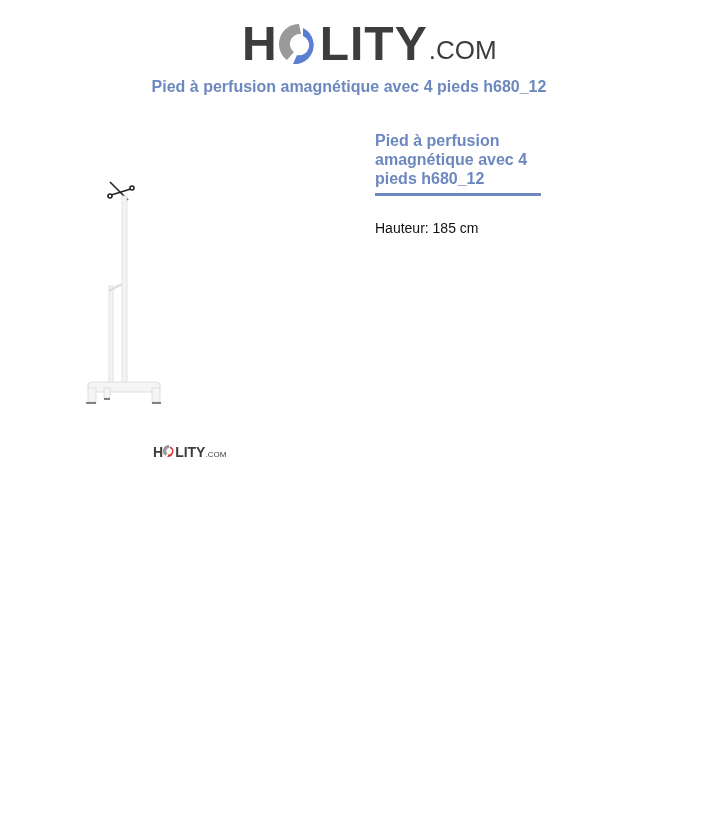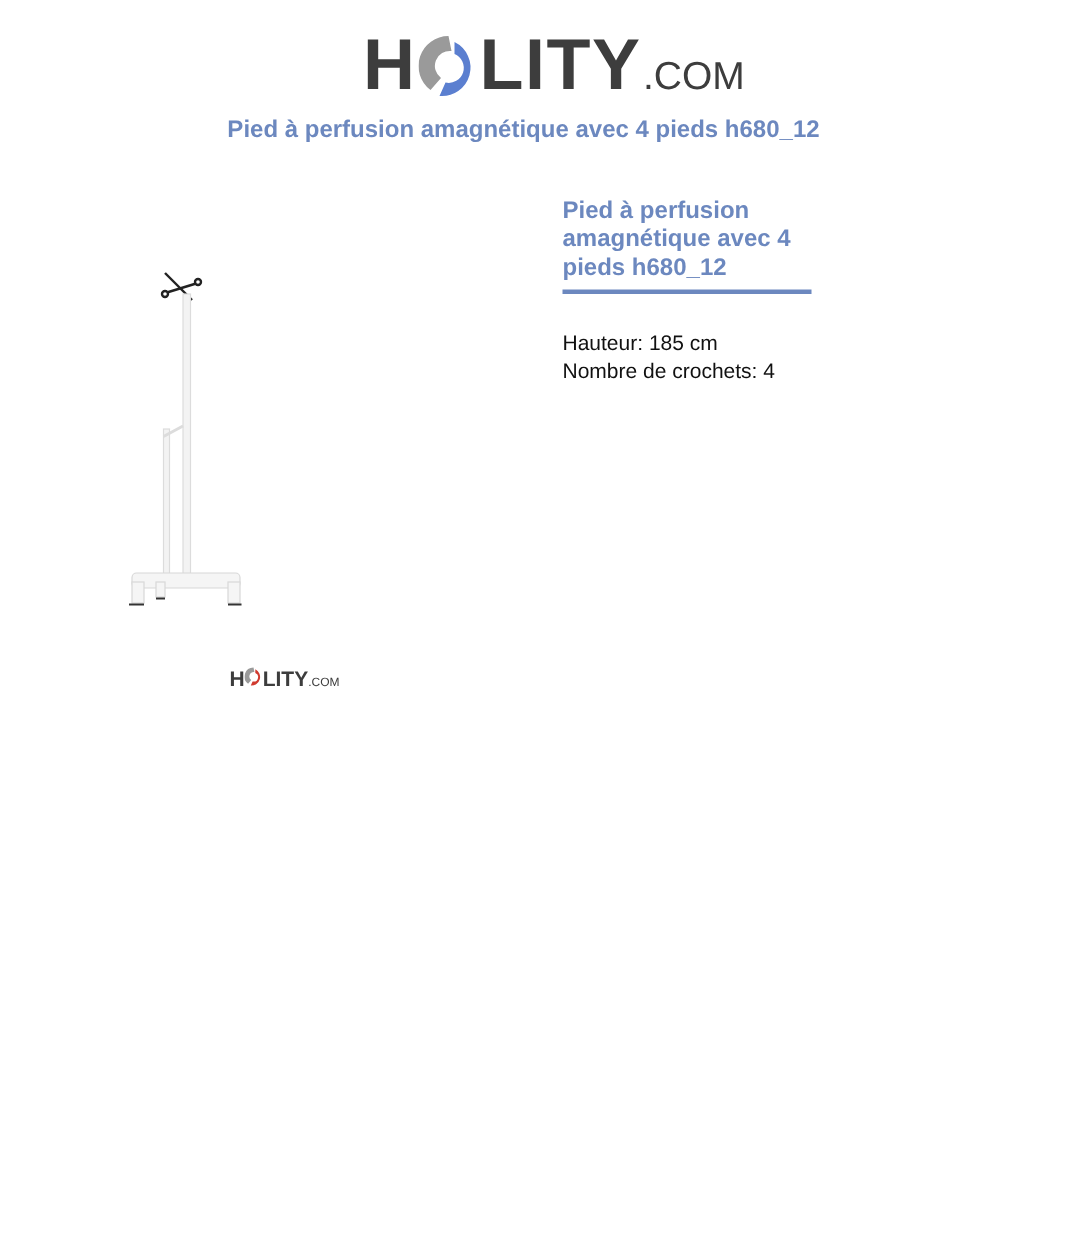--- a/index.html
+++ b/index.html
@@ -79,15 +79,14 @@
     <span>LITY</span>
   </span>
   <span class="com">.COM</span>
 </div>
 
 <div class="info">
   <div class="title">Pied à perfusion amagnétique avec 4 pieds h680_12</div>
   <div class="rule"></div>
   <div class="specs">
     <div>Hauteur: 185 cm</div>
-    <div>Nombre de crochets: 4</div>
   </div>
 </div>
 
 </body></html>

